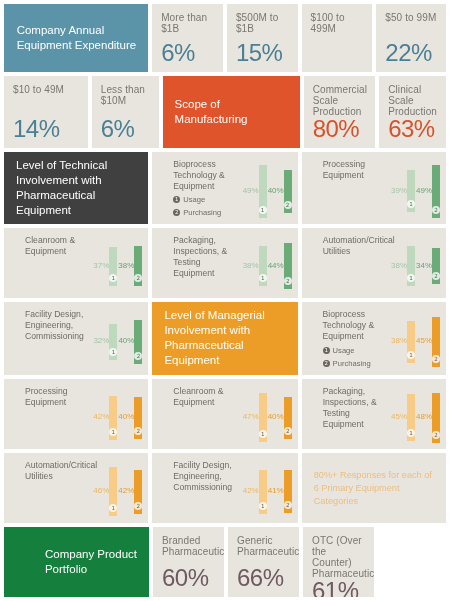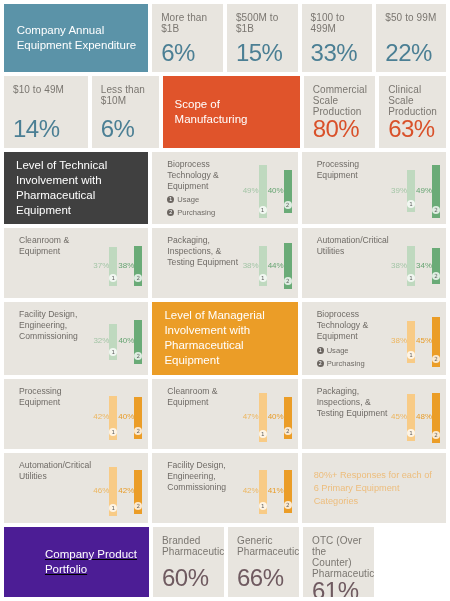--- a/index.html
+++ b/index.html
@@ -48,21 +48,21 @@
     font-weight:400;
   }
 
   
   .blue{background:#5b93a8;}
   .blue-text{color:#4b7f94;}
   .orange-red{background:#e0542b;}
   .orangered-text{color:#d9512a;}
   .green{background:#404040;}
   .amber{background:#eb9d27;}
-  .mauve{background:#4c1d95;text-decoration:underline;}
+  .mauve{background:#15803d;}
   .mauve-text{color:#6f5a60;}
 
   
   .stat{
     padding:8px 9px 6px 9px;
     display:flex;flex-direction:column;
     justify-content:space-between;
   }
   .stat .lbl{
     font-size:10px;
@@ -73,21 +73,21 @@
   .stat .val{
     font-size:24px;
     line-height:24px;
     font-weight:400;
     letter-spacing:-.5px;
     margin-bottom:1px;
   }
 
   
   .chart-card{
-    padding:7px 9px 0 15px;
+    padding:7px 9px 0 21px;
     display:flex;
   }
   .chart-left{
     flex:1 1 auto;
     display:flex;flex-direction:column;
     justify-content:space-between;
     padding-bottom:7px;
     min-width:0;
   }
   .chart-title{
@@ -166,21 +166,20 @@
     <div class="card stat" style="width:71px">
       <div class="lbl">More than $1B</div>
       <div class="val blue-text">6%</div>
     </div>
     <div class="card stat" style="width:71px">
       <div class="lbl">$500M to $1B</div>
       <div class="val blue-text">15%</div>
     </div>
     <div class="card stat" style="width:71px">
       <div class="lbl">$100 to 499M</div>
-      <div class="val blue-text">33%</div>
     </div>
     <div class="card stat" style="width:70px">
       <div class="lbl">$50 to 99M</div>
       <div class="val blue-text">22%</div>
     </div>
   </div>
 
   <div class="row r2">
     <div class="card stat" style="width:88px">
       <div class="lbl">$10 to 49M</div>

